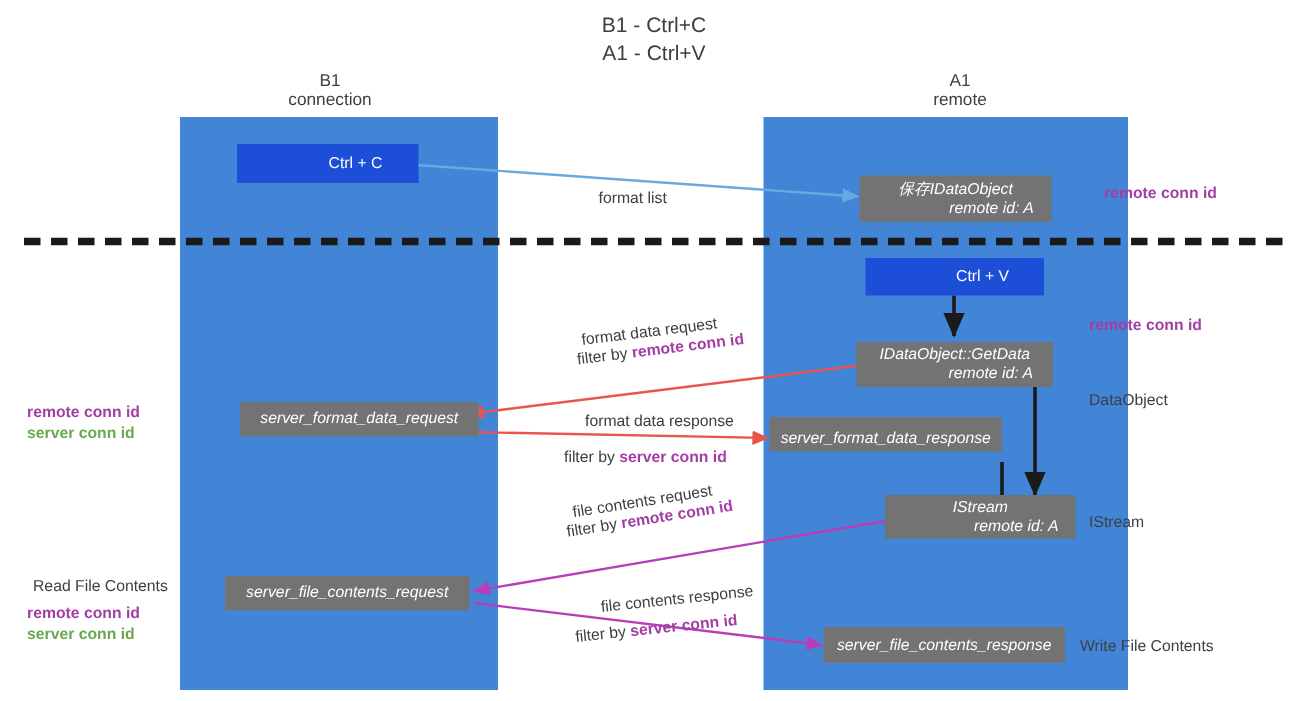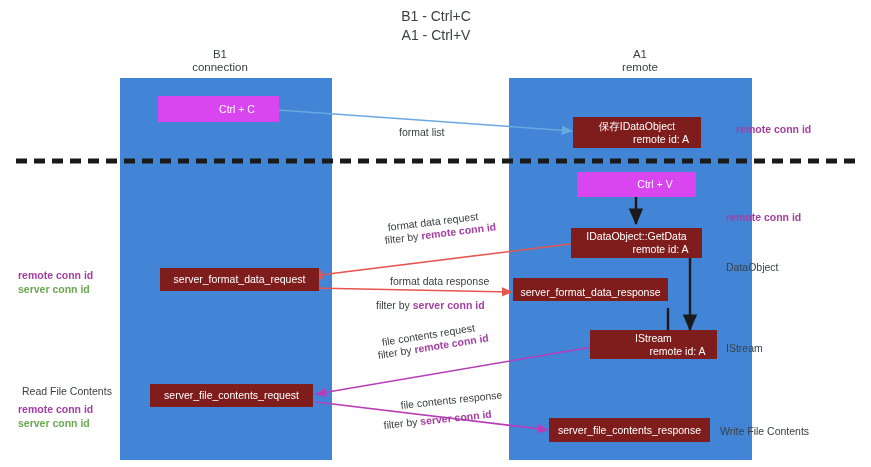--- a/index.html
+++ b/index.html
@@ -44,22 +44,22 @@
     display:flex;
     flex-direction:column;
     align-items:center;
     justify-content:center;
     text-align:center;
     font-size:10.5px;
     line-height:13px;
     color:#ffffff;
     padding:2px 4px;
   }
-  .node.green{background:#d946ef;padding-left:41px;}
-  .node.orange{background:#7f1d1d;}
+  .node.green{background:#1d4ed8;padding-left:41px;}
+  .node.orange{background:#737373;font-style:italic;}
   .node .l2{font-size:10.5px;margin-left:48px;}
 
   
   .lbl{
     position:absolute;
     font-size:10.5px;
     line-height:13px;
     color:#3c4043;
     white-space:nowrap;
   }

